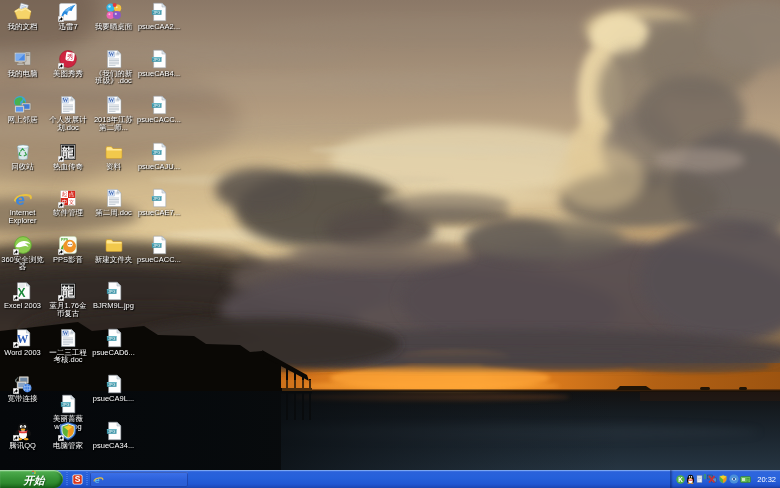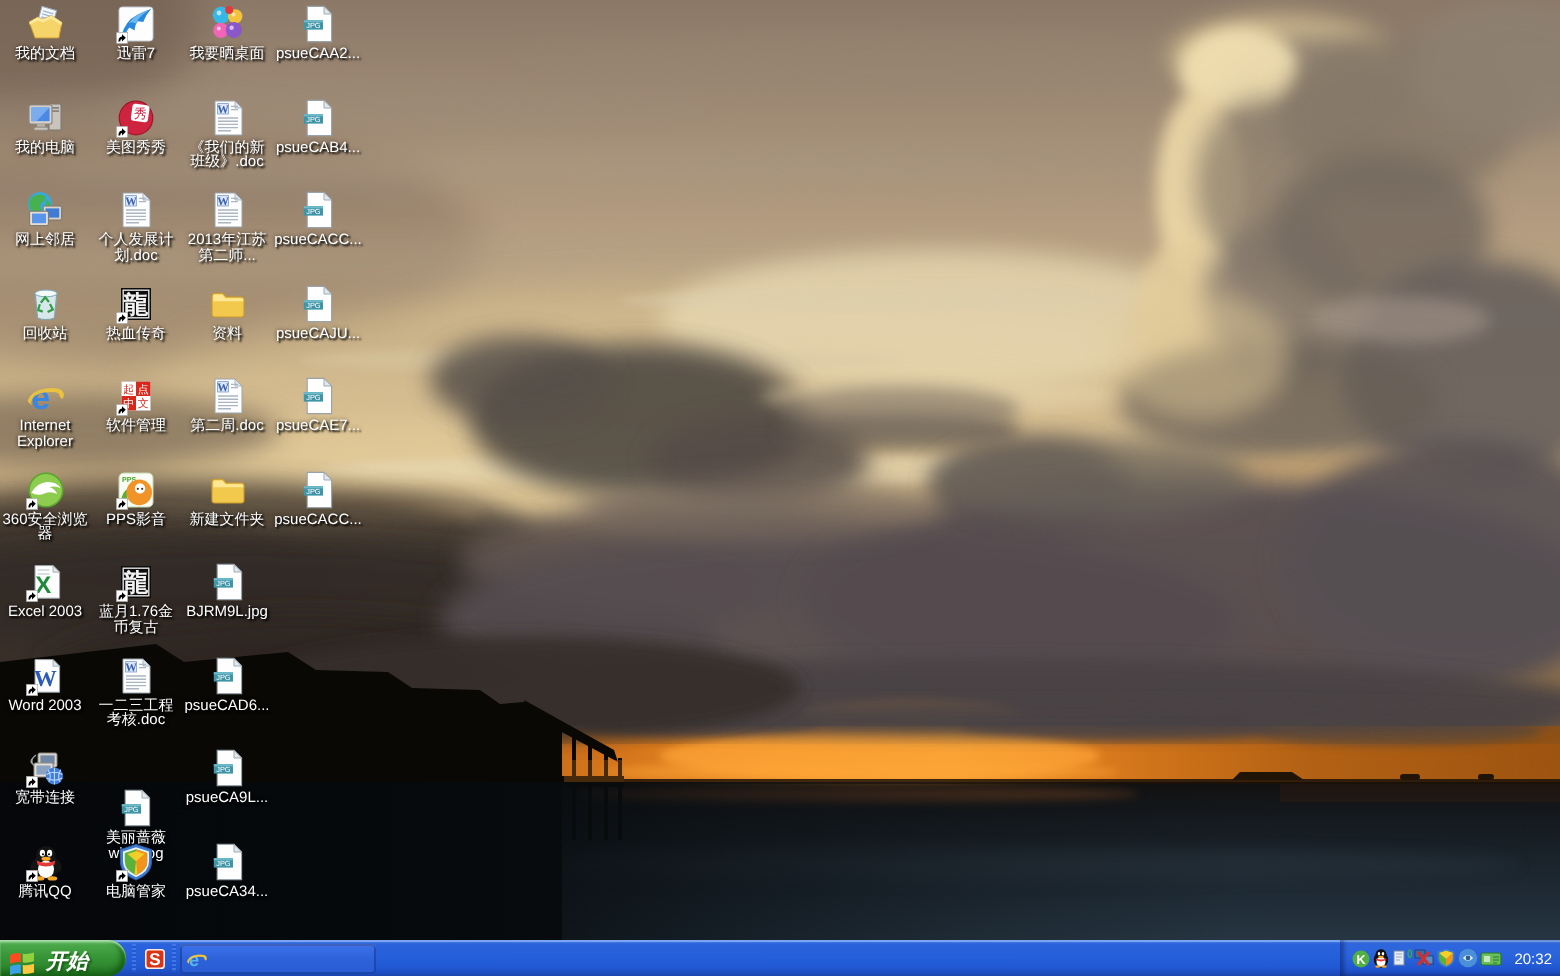--- a/index.html
+++ b/index.html
@@ -1,20 +1,20 @@
 <!DOCTYPE html>
 <html><head><meta charset="utf-8"><style>
 html,body{margin:0;padding:0;width:780px;height:488px;overflow:hidden;background:#000;font-family:"Liberation Sans",sans-serif;}
 #wp{position:absolute;left:0;top:0;width:780px;height:488px;}
 .ic{position:absolute;width:50px;text-align:center;}
 .ic svg{display:block;margin:0 auto;}
 .lb{margin-top:1px;font-size:7.5px;line-height:7.6px;color:#fff;text-shadow:1px 1px 1px rgba(0,0,0,.95),0 0 2px rgba(0,0,0,.7);letter-spacing:0px;}
 #tb{position:absolute;left:0;top:470px;width:780px;height:18px;background:linear-gradient(#5e90ee 0,#4376e3 6%,#2a62db 11%,#2560da 45%,#2157d2 78%,#1e4ec4 89%,#1c46ae 100%);}
 #tb:before{content:"";position:absolute;left:0;top:0;width:780px;height:1px;background:#79a5f3;}
-#start{position:absolute;left:0;top:0;width:63px;height:18px;border-radius:0 9px 9px 0;background:linear-gradient(#7ed07e 0,#4aa84a 14%,#389638 45%,#2f8a2f 70%,#247524 92%,#1d6b1d 100%);box-shadow:inset 0 1px 1px #aadeaa,inset -2px -1px 3px #145c14;display:flex;align-items:flex-end;}
+#start{position:absolute;left:0;top:0;width:63px;height:18px;border-radius:0 9px 9px 0;background:linear-gradient(#7ed07e 0,#4aa84a 14%,#389638 45%,#2f8a2f 70%,#247524 92%,#1d6b1d 100%);box-shadow:inset 0 1px 1px #aadeaa,inset -2px -1px 3px #145c14;display:flex;align-items:center;flex-direction:column;}
 #start .st{color:#fff;font-size:10.5px;font-weight:bold;font-style:italic;text-shadow:1px 1px 1px #1a5c1a;margin-left:5px;}
 #qlsep{position:absolute;left:66px;top:2px;width:2px;height:14px;background:repeating-linear-gradient(#4a7de8 0,#4a7de8 1px,#2157d2 1px,#2157d2 2px);opacity:.8}
 #sog{position:absolute;left:72px;top:3.5px;}
 #task{position:absolute;left:90px;top:2px;width:98px;height:14.5px;border-radius:2px;background:linear-gradient(#447eec,#3a6fe8 8%,#2c61da 55%,#2b5dd2 100%);box-shadow:inset 0 0 0 1px rgba(20,50,140,.55),inset 0 1px 0 rgba(160,190,250,.5);display:flex;align-items:center;color:#fff;font-size:8px;}
 #task span{margin-left:3px;white-space:nowrap;overflow:hidden;margin-top:44px;}
 #tray{position:absolute;left:670px;top:0;width:110px;height:18px;background:linear-gradient(#5e90ee 0,#4376e3 6%,#2f66dd 11%,#2a64dc 45%,#2157d2 78%,#1e4ec4 89%,#1c46ae 100%);box-shadow:inset 2px 0 2px rgba(0,0,40,.35),inset 0 1px 0 #79a5f3;display:flex;align-items:center;}
 #clock{color:#fff;font-size:7.5px;position:absolute;right:4px;top:5px;}
 .tico{margin-left:1px;}
 </style></head>
 <body>

